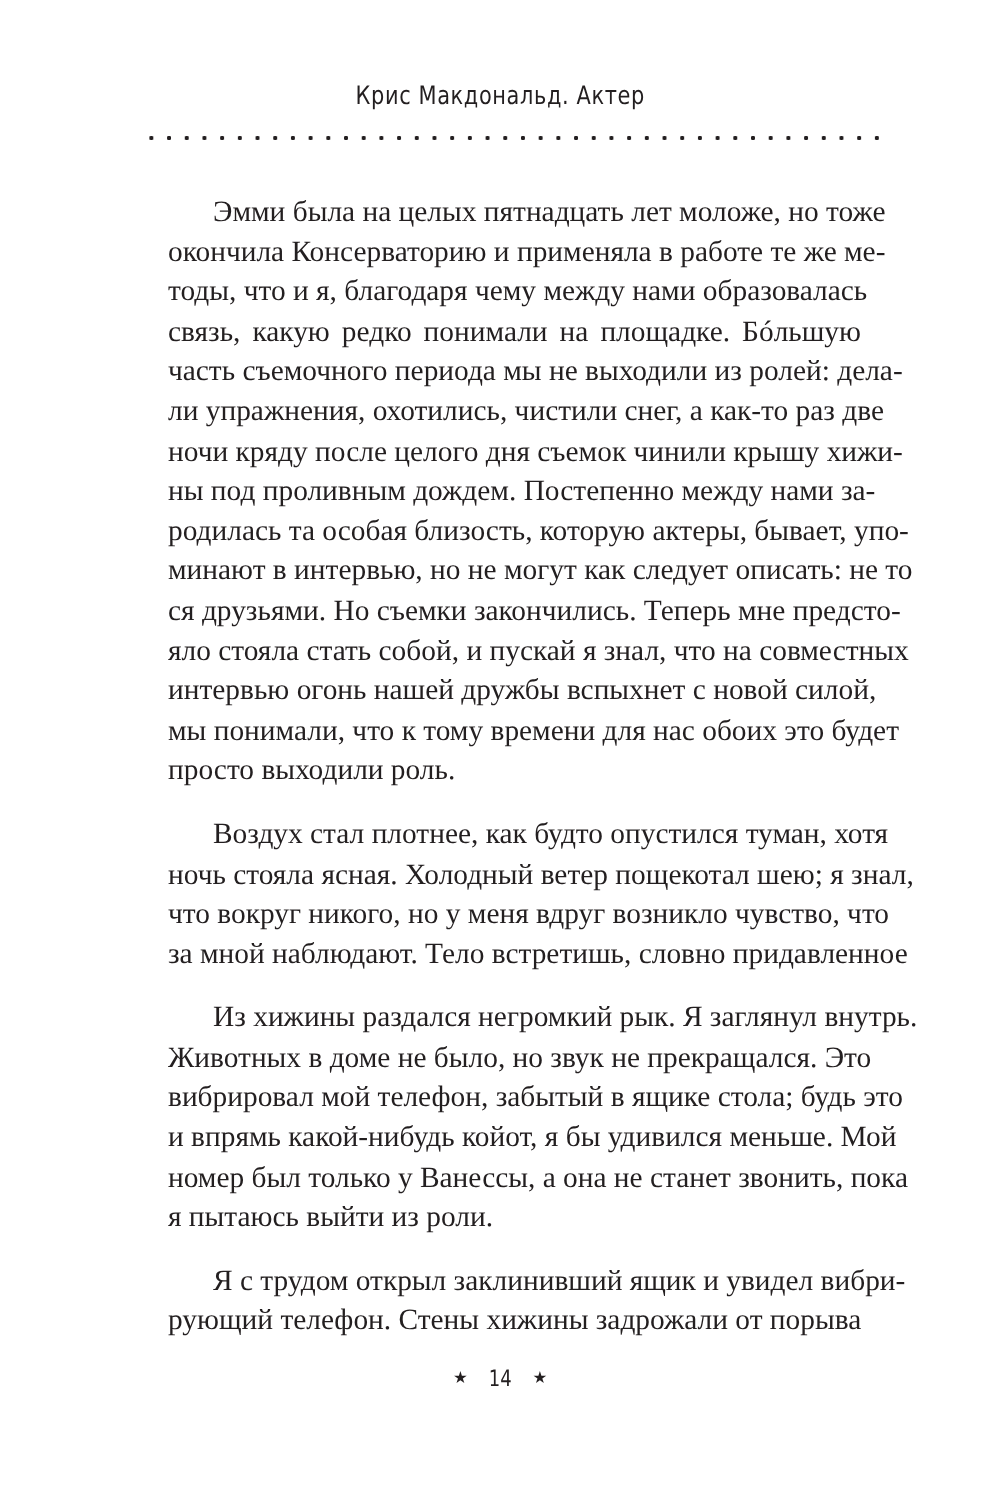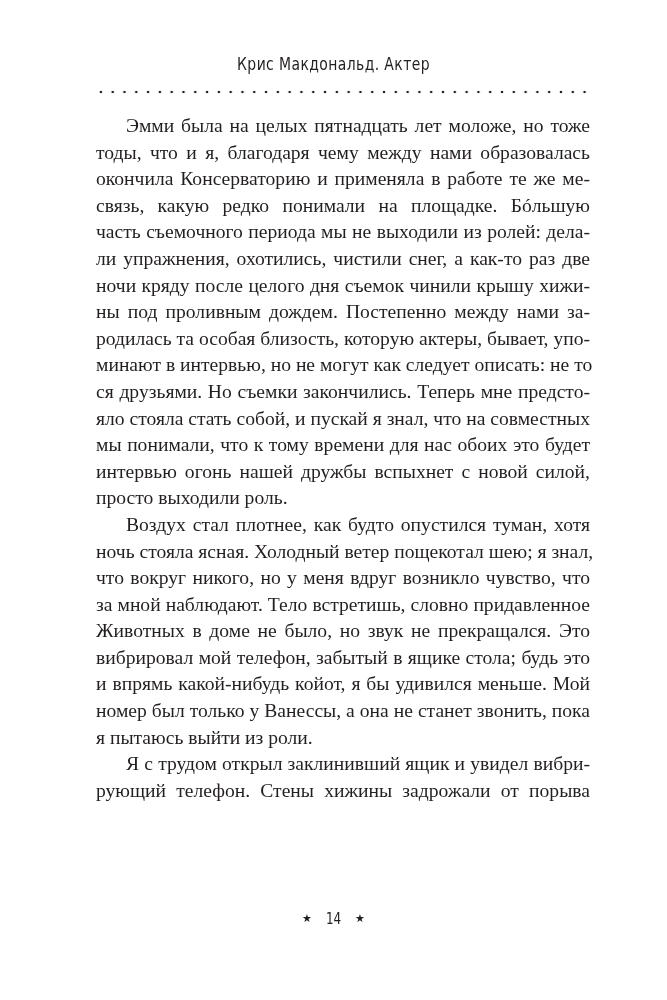--- a/index.html
+++ b/index.html
@@ -45,21 +45,21 @@
       left: 96px;
       width: 494px;
       font-family: "Liberation Serif", serif;
       font-size: 19.6px;
       line-height: 26.6px;
       text-align: justify;
       hyphens: manual;
       color: #231f20;
     }
     .text-block p {
-      margin: 0;
+      margin: 16px;
     }
     .line {
       display: block;
       text-align: justify;
       text-align-last: justify;
       white-space: nowrap;
       height: 26.6px;
     }
     .line.first {
       text-indent: 30px;
@@ -89,42 +89,43 @@
   </style>
 </head>
 <body>
 
 <div class="running-head">Крис Макдональд. Актер</div>
 <div class="dot-rule"></div>
 
 <div class="text-block">
   <p>
     <span class="line first">Эмми была на целых пятнадцать лет моложе, но тоже</span>
+    <span class="line">окончила Консерваторию и применяла в работе те же ме-</span>
     <span class="line">тоды, что и я, благодаря чему между нами образовалась</span>
-    <span class="line">окончила Консерваторию и применяла в работе те же ме-</span>
     <span class="line">связь, какую редко понимали на площадке. Бóльшую</span>
     <span class="line">часть съемочного периода мы не выходили из ролей: дела-</span>
     <span class="line">ли упражнения, охотились, чистили снег, а как-то раз две</span>
     <span class="line">ночи кряду после целого дня съемок чинили крышу хижи-</span>
     <span class="line">ны под проливным дождем. Постепенно между нами за-</span>
     <span class="line">родилась та особая близость, которую актеры, бывает, упо-</span>
     <span class="line">минают в интервью, но не могут как следует описать: не то</span>
     <span class="line">ся друзьями. Но съемки закончились. Теперь мне предсто-</span>
     <span class="line">яло стояла стать собой, и пускай я знал, что на совместных</span>
+    <span class="line">интервью огонь нашей дружбы вспыхнет с новой силой,</span>
     <span class="line">мы понимали, что к тому времени для нас обоих это будет</span>
-    <span class="line">интервью огонь нашей дружбы вспыхнет с новой силой,</span>
     <span class="line last">просто выходили роль.</span>
   </p>
   <p>
     <span class="line first">Воздух стал плотнее, как будто опустился туман, хотя</span>
     <span class="line">ночь стояла ясная. Холодный ветер пощекотал шею; я знал,</span>
     <span class="line">что вокруг никого, но у меня вдруг возникло чувство, что</span>
     <span class="line">за мной наблюдают. Тело встретишь, словно придавленное</span>
   </p>
   <p>
+    <span class="line first">Из хижины раздался негромкий рык. Я заглянул внутрь.</span>
     <span class="line">Животных в доме не было, но звук не прекращался. Это</span>
     <span class="line">вибрировал мой телефон, забытый в ящике стола; будь это</span>
     <span class="line">и впрямь какой-нибудь койот, я бы удивился меньше. Мой</span>
     <span class="line">номер был только у Ванессы, а она не станет звонить, пока</span>
     <span class="line last">я пытаюсь выйти из роли.</span>
   </p>
   <p>
     <span class="line first">Я с трудом открыл заклинивший ящик и увидел вибри-</span>
     <span class="line">рующий телефон. Стены хижины задрожали от порыва</span>
   </p>

